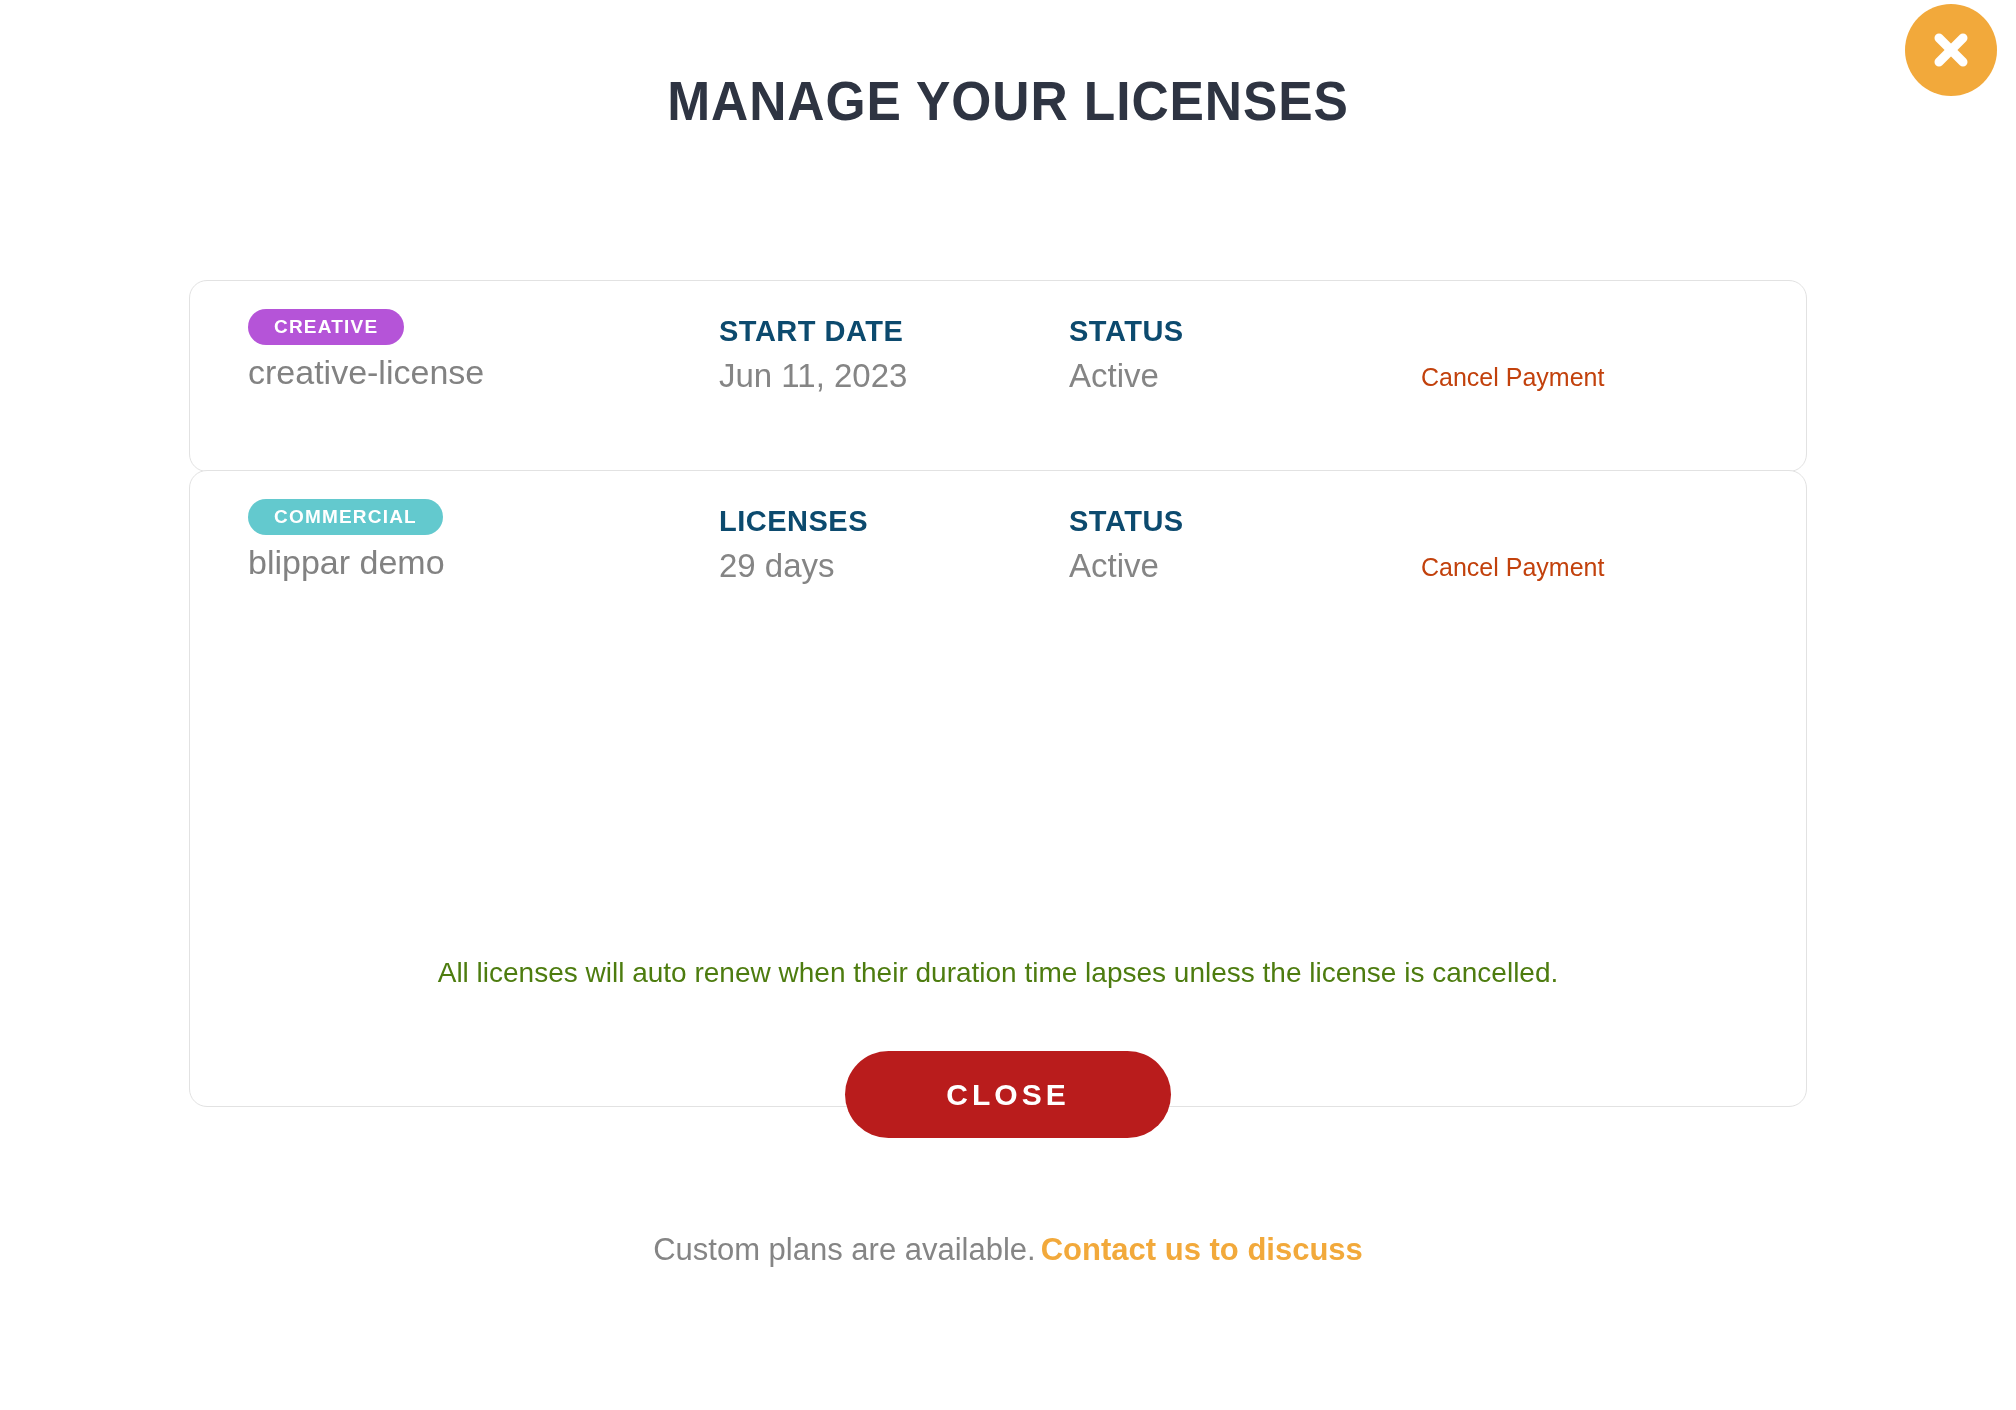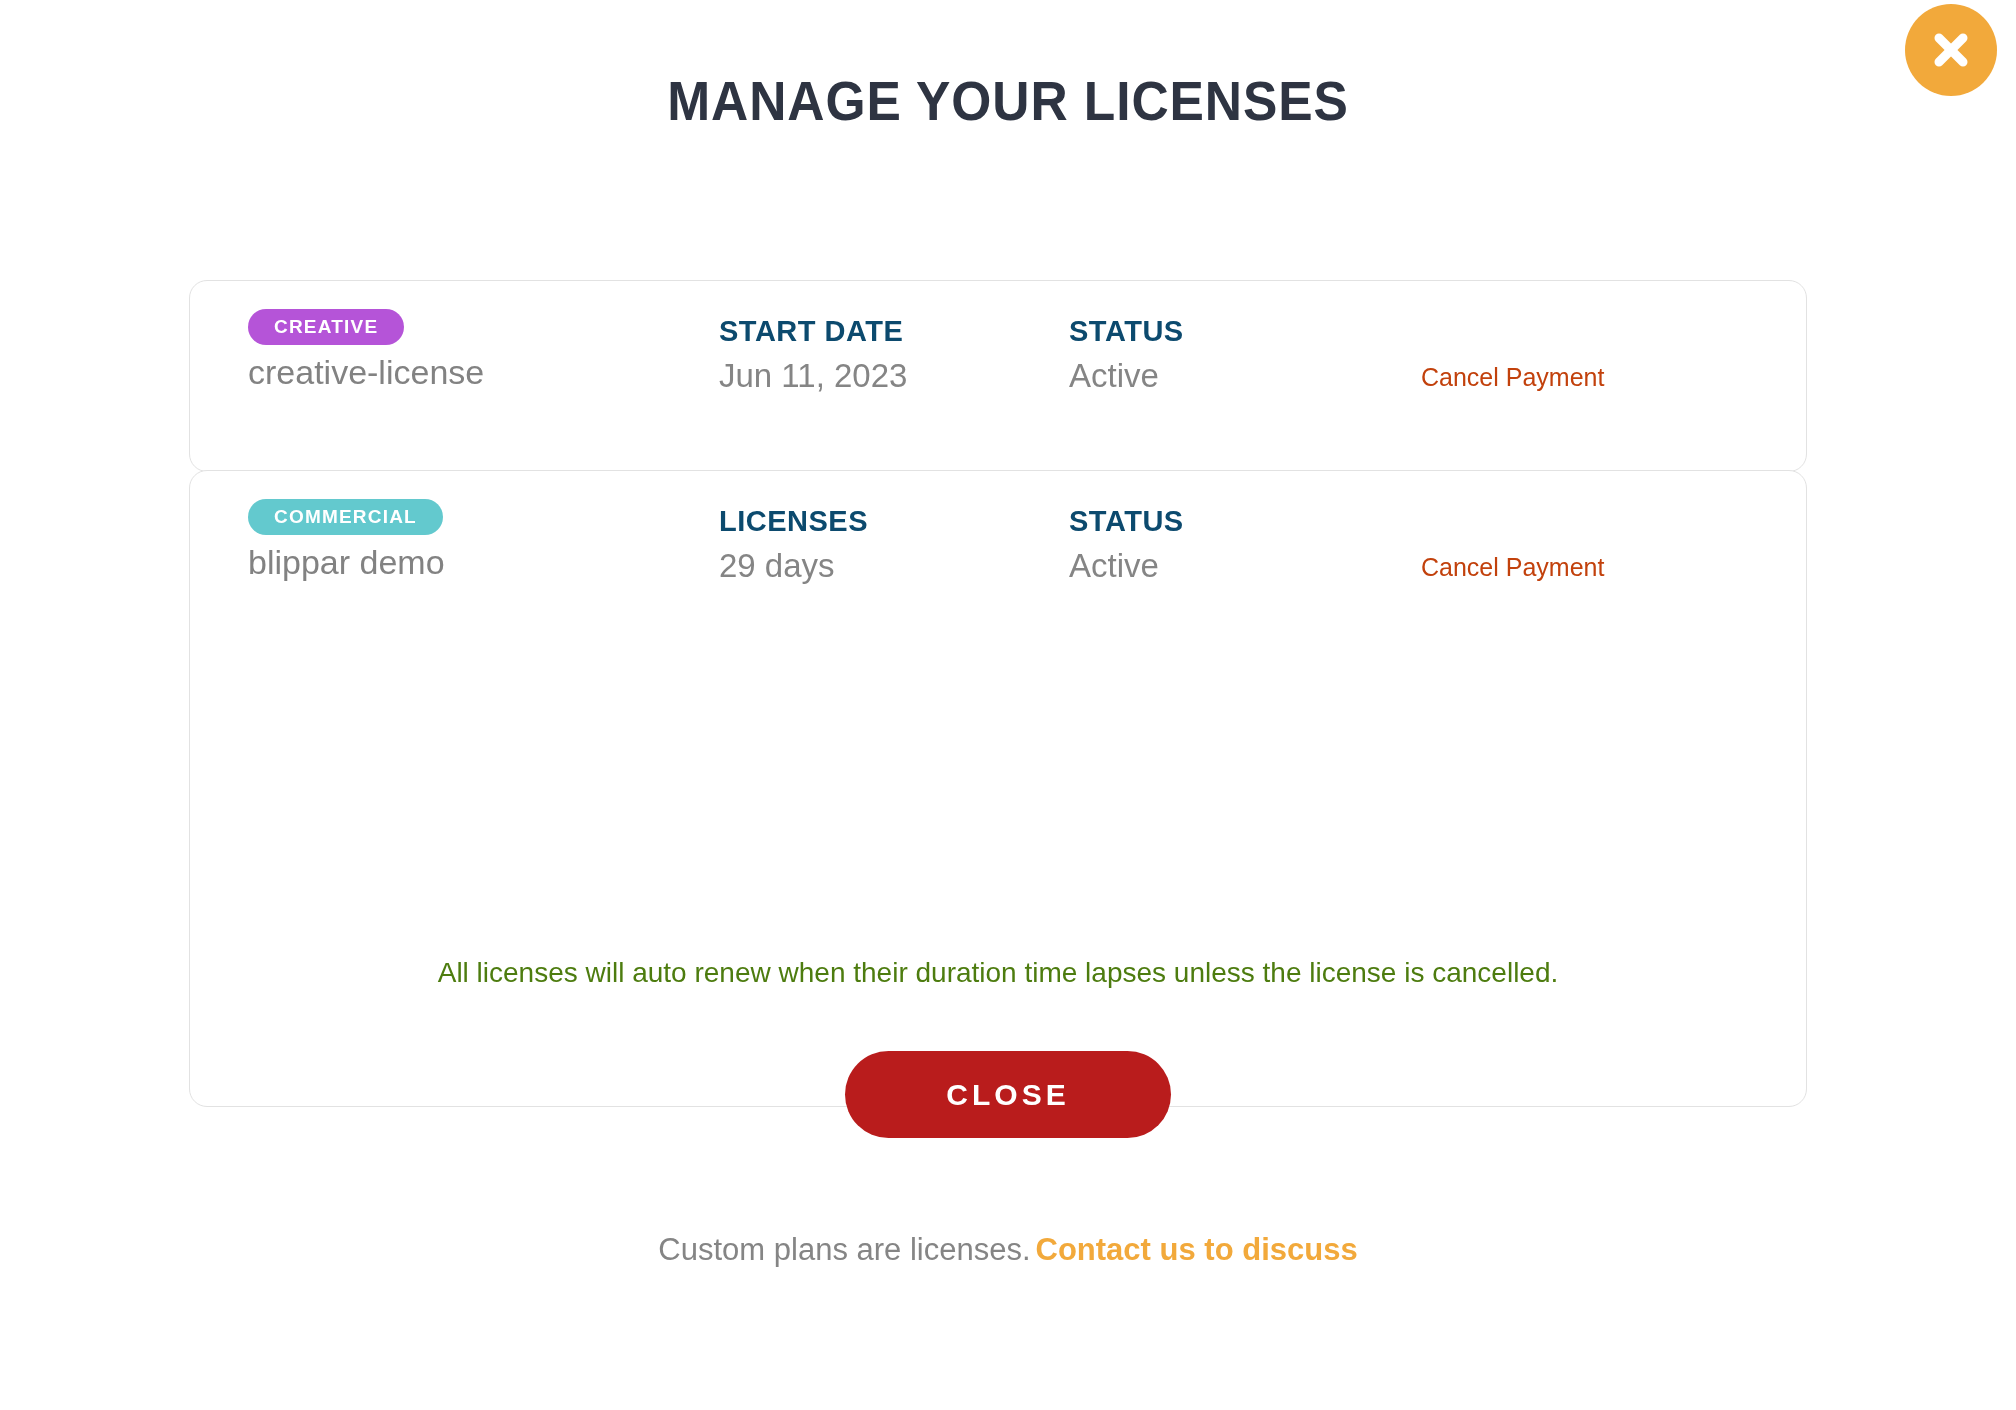--- a/index.html
+++ b/index.html
@@ -118,16 +118,16 @@
     <span class="col-value col-status">Active</span>
 
     <a class="cancel-link">Cancel Payment</a>
 
     <div class="auto-renew-note">All licenses will auto renew when their duration time lapses unless the license is cancelled.</div>
   </div>
 
   <button class="close-pill">CLOSE</button>
 
   <div class="footer-line">
-    <span>Custom plans are licenses.</span><a class="footer-link">Contact us to discuss</a>
+    <span>Custom plans are available.</span><a class="footer-link">Contact us to discuss</a>
   </div>
 
 </div>
 
 </body></html>

